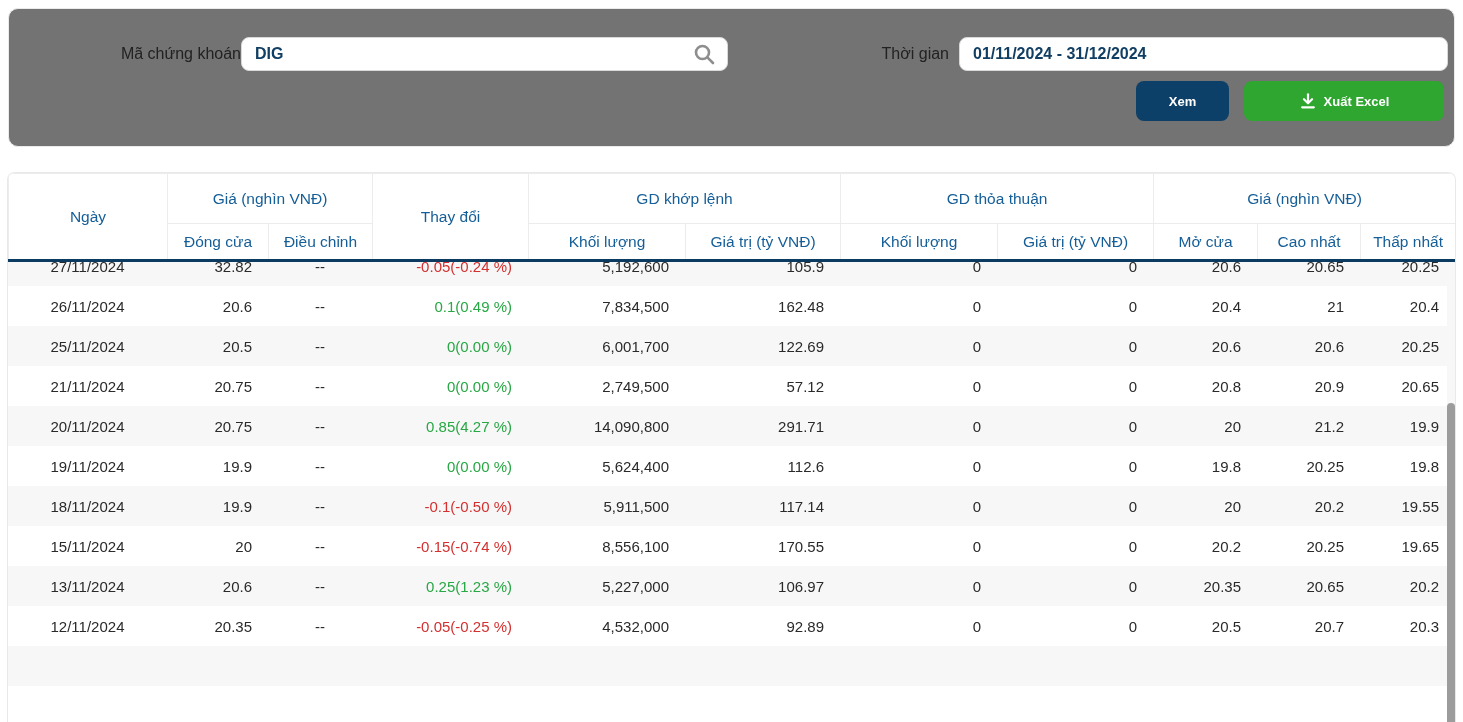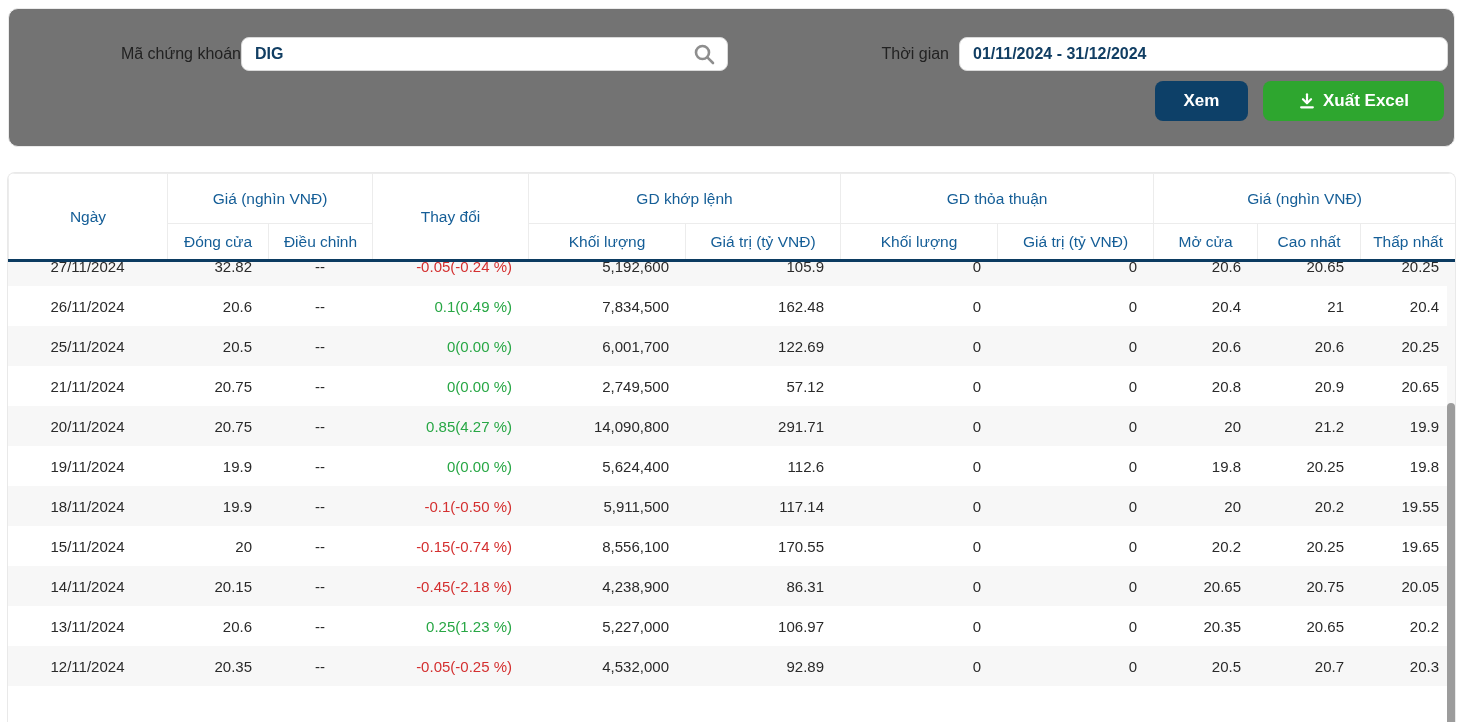--- a/index.html
+++ b/index.html
@@ -15,24 +15,24 @@
   .label-stock { left: 40px; width: 192px; }
   .label-time { left: 780px; width: 160px; }
   .text-input { position: absolute; top: 28px; height: 34px; border: 1px solid #d9d9d9;
     border-radius: 8px; background: #fff; font-family: "Liberation Sans", sans-serif;
     font-size: 16px; font-weight: bold; color: #113e63; padding: 0 40px 0 13px; outline: none; }
   .input-stock { left: 232px; width: 487px; }
   .input-time { left: 950px; width: 489px; padding-right: 25px; }
   .search-icon { position: absolute; left: 683px; top: 33px; width: 24px; height: 24px; cursor: pointer; }
   .btn-row { position: absolute; right: 10px; top: 72px; display: flex; gap: 15px; }
   .btn { height: 40px; border: none; border-radius: 8px; font-family: "Liberation Sans", sans-serif;
-    font-size: 17px; font-weight: bold; color: #fff; cursor: pointer;
+    font-size: 13px; font-weight: bold; color: #fff; cursor: pointer;
     display: inline-flex; align-items: center; justify-content: center; }
   .btn-view { width: 93px; background: #0d4068; }
-  .btn-export { width: 181px; background: #2ea62f; gap: 7px; }
+  .btn-export { width: 200px; background: #2ea62f; gap: 7px; }
   .dl-icon { width: 18px; height: 18px; }
 
   
   .table-card { position: absolute; left: 7px; top: 172px; width: 1449px; height: 550px;
     border: 1px solid #e9e9e9; border-bottom: none; border-radius: 8px 8px 0 0;
     overflow: hidden; background: #fff; }
   table { border-collapse: collapse; table-layout: fixed; width: 1447px; }
   .head-table { border-bottom: 3px solid #0c3b61; }
   .head-table th { font-size: 15.5px; font-weight: 500; color: #155e97;
     border: 1px solid #ececec; background: #fff; }
@@ -235,33 +235,20 @@
     <td class="c-num c-change neg">-0.15(-0.74 %)</td>
     <td class="c-num">8,556,100</td>
     <td class="c-num">170.55</td>
     <td class="c-num">0</td>
     <td class="c-num">0</td>
     <td class="c-num">20.2</td>
     <td class="c-num">20.25</td>
     <td class="c-num">19.65</td>
   </tr>
             <tr>
-    <td class="c-date">14/11/2024</td>
-    <td class="c-num">20.15</td>
-    <td class="c-dash">--</td>
-    <td class="c-num c-change neg">-0.45(-2.18 %)</td>
-    <td class="c-num">4,238,900</td>
-    <td class="c-num">86.31</td>
-    <td class="c-num">0</td>
-    <td class="c-num">0</td>
-    <td class="c-num">20.65</td>
-    <td class="c-num">20.75</td>
-    <td class="c-num">20.05</td>
-  </tr>
-            <tr>
     <td class="c-date">13/11/2024</td>
     <td class="c-num">20.6</td>
     <td class="c-dash">--</td>
     <td class="c-num c-change pos">0.25(1.23 %)</td>
     <td class="c-num">5,227,000</td>
     <td class="c-num">106.97</td>
     <td class="c-num">0</td>
     <td class="c-num">0</td>
     <td class="c-num">20.35</td>
     <td class="c-num">20.65</td>

